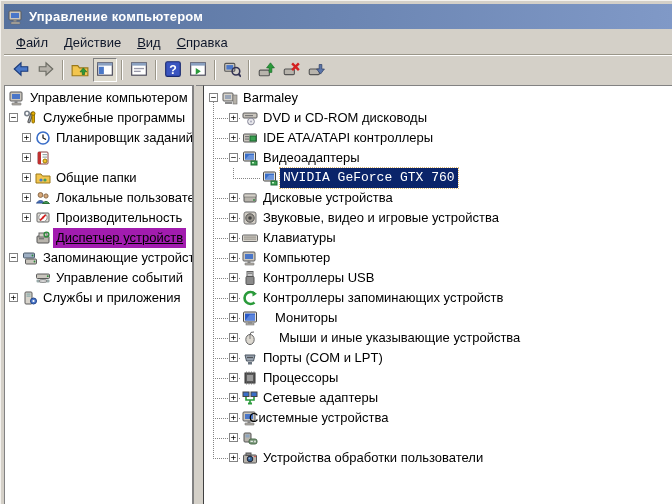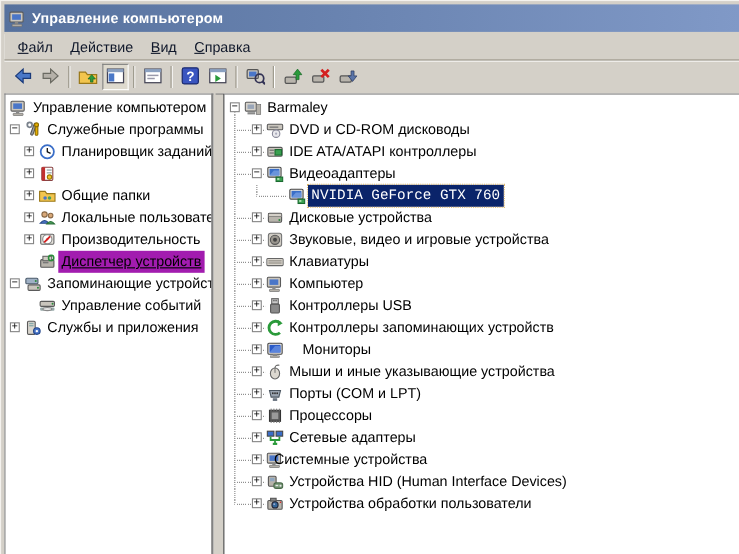--- a/index.html
+++ b/index.html
@@ -484,21 +484,21 @@
         <div class="guide-v" style="left: 9px; top: 0px; height: 20px;"></div>
         <div class="guide-h" style="left: 9px; width: 28px;"></div>
         <div class="tbtn" style="left: 25px;">+</div>
         <span class="ticon" style="left: 38px;">
           <svg width="16" height="16" viewBox="0 0 16 16">
             <ellipse cx="8" cy="9.5" rx="4.2" ry="5" fill="#dcd8d0" stroke="#666"></ellipse>
             <path d="M8 4.5 V9" stroke="#666" stroke-width="0.8"></path>
             <path d="M8 4.5 Q8 1.5 12 2" fill="none" stroke="#666"></path>
           </svg>
         </span>
-        <span class="lbl" style="left: 56px;">Мыши и иные указывающие устройства</span>
+        <span class="lbl" style="left: 72px;">Мыши и иные указывающие устройства</span>
       </div>
       <div class="trow">
         <div class="guide-v" style="left: 9px; top: 0px; height: 20px;"></div>
         <div class="guide-h" style="left: 9px; width: 28px;"></div>
         <div class="tbtn" style="left: 25px;">+</div>
         <span class="ticon" style="left: 38px;">
           <svg width="16" height="16" viewBox="0 0 16 16">
             <path d="M3 5 h10 l-1.5 6 h-7 z" fill="#9aa4b0" stroke="#4a5560"></path>
             <circle cx="6" cy="7.5" r="0.8" fill="#333"></circle>
             <circle cx="8" cy="7.5" r="0.8" fill="#333"></circle>
@@ -555,21 +555,20 @@
         <div class="tbtn" style="left: 25px;">+</div>
         <span class="ticon" style="left: 38px;">
           <svg width="16" height="16" viewBox="0 0 16 16">
             <rect x="2" y="3" width="7" height="9" rx="1" fill="#b8b4ac" stroke="#555"></rect>
             <rect x="3.5" y="4.5" width="4" height="3" fill="#8ea6c0"></rect>
             <rect x="7" y="9" width="8" height="5" rx="2" fill="#7a9a7a" stroke="#4a6a4a"></rect>
             <circle cx="13" cy="11.5" r="0.9" fill="#e8e8e8"></circle>
             <rect x="8.5" y="10.8" width="2.4" height="1.2" fill="#e8e8e8"></rect>
           </svg>
         </span>
-        <span class="lbl" style="left: 56px;">Устройства HID (Human Interface Devices)</span>
       </div>
       <div class="trow">
         <div class="guide-v" style="left: 9px; top: 0px; height: 10px;"></div>
         <div class="guide-h" style="left: 9px; width: 28px;"></div>
         <div class="tbtn" style="left: 25px;">+</div>
         <span class="ticon" style="left: 38px;">
           <svg width="16" height="16" viewBox="0 0 16 16">
             <rect x="1.5" y="5" width="13" height="8" rx="1" fill="#b8b4ac" stroke="#555"></rect>
             <rect x="4" y="3" width="5" height="2.5" fill="#8a8a8a" stroke="#555"></rect>
             <circle cx="8" cy="9" r="2.8" fill="#336699" stroke="#223"></circle>

